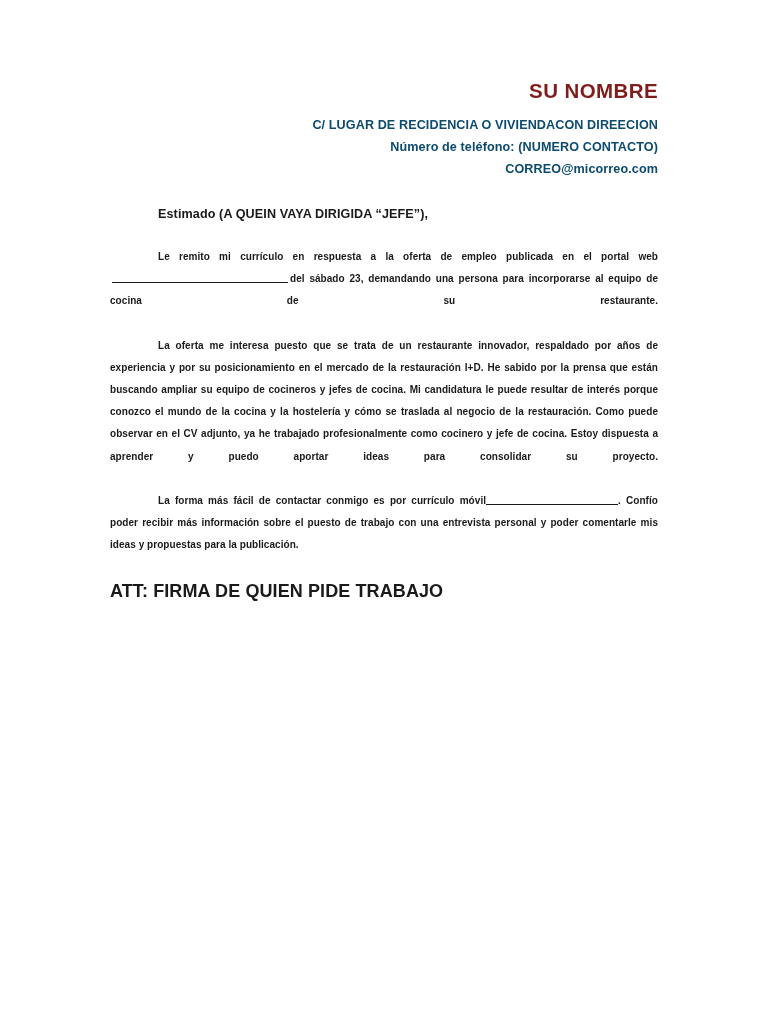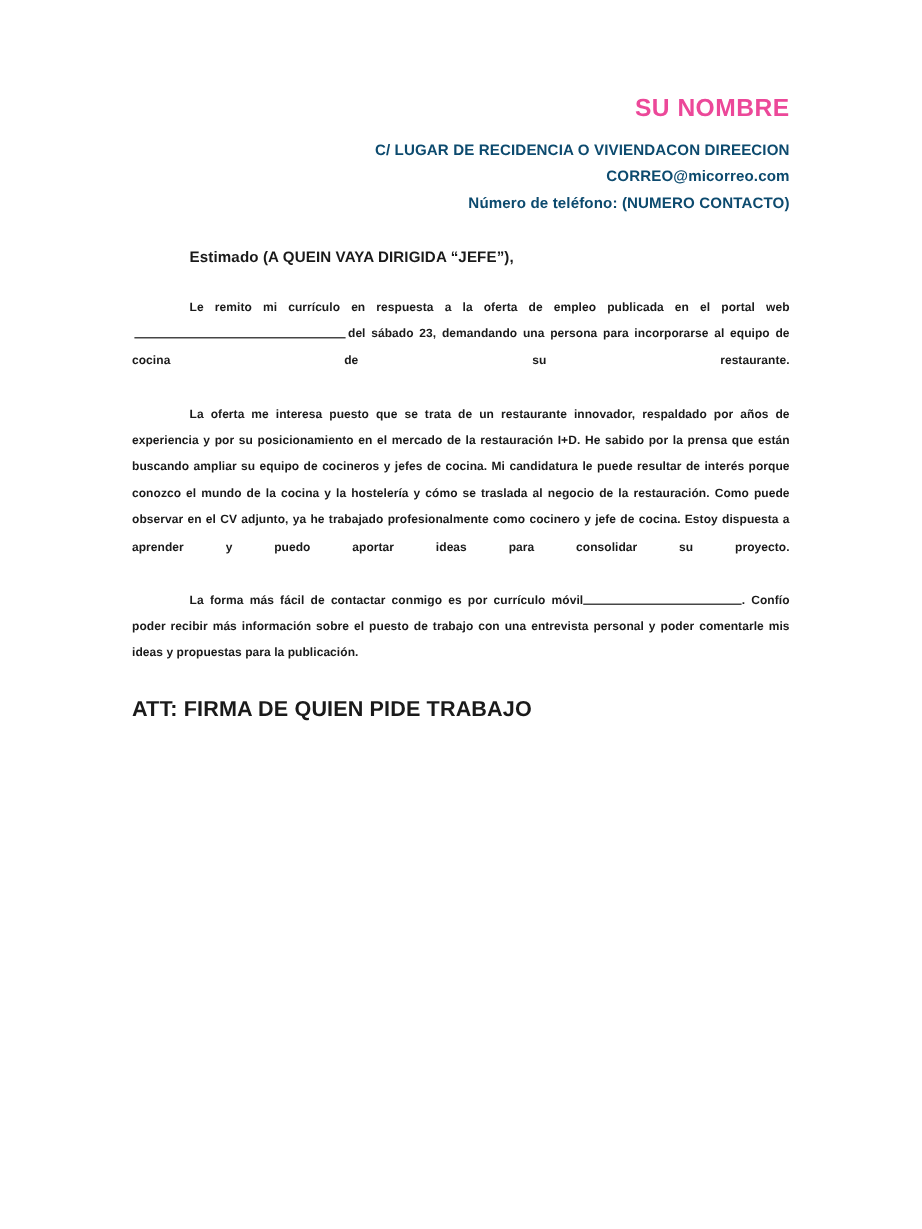--- a/index.html
+++ b/index.html
@@ -27,21 +27,21 @@
   
   .letterhead {
     position: absolute;
     left: 110px;
     top: 78px;
     width: 548px;
   }
 
   .sender-name {
     text-align: right;
-    color: #ec4899;
+    color: #7f1d1d;
     font-size: 20.5px;
     font-weight: bold;
     letter-spacing: 0.4px;
     line-height: 26px;
     margin: 0 0 10px 0;
   }
 
   .sender-line {
     text-align: right;
     font-size: 12.6px;
@@ -113,22 +113,22 @@
   }
 </style>
 </head>
 <body>
 
 <div class="page">
 
   <div class="letterhead">
     <div class="sender-name">SU NOMBRE</div>
     <div class="sender-line">C/ LUGAR DE RECIDENCIA O VIVIENDACON DIREECION</div>
+    <div class="sender-line">Número de teléfono: (NUMERO CONTACTO)</div>
     <div class="sender-line">CORREO@micorreo.com</div>
-    <div class="sender-line">Número de teléfono: (NUMERO CONTACTO)</div>
   </div>
 
   <div class="body-block">
 
     <div class="salutation">Estimado (A QUEIN VAYA DIRIGIDA “JEFE”),</div>
 
     <p class="para"><span>Le remito mi currículo en respuesta a la oferta de empleo publicada en el portal web</span><span class="blank-line wide"></span><span>del sábado 23, demandando una persona para incorporarse al equipo de cocina de su restaurante.</span></p>
 
     <p class="para">La oferta me interesa puesto que se trata de un restaurante innovador, respaldado por años de experiencia y por su posicionamiento en el mercado de la restauración I+D. He sabido por la prensa que están buscando ampliar su equipo de cocineros y jefes de cocina. Mi candidatura le puede resultar de interés porque conozco el mundo de la cocina y la hostelería y cómo se traslada al negocio de la restauración. Como puede observar en el CV adjunto, ya he trabajado profesionalmente como cocinero y jefe de cocina. Estoy dispuesta a aprender y puedo aportar ideas para consolidar su proyecto.</p>
 

